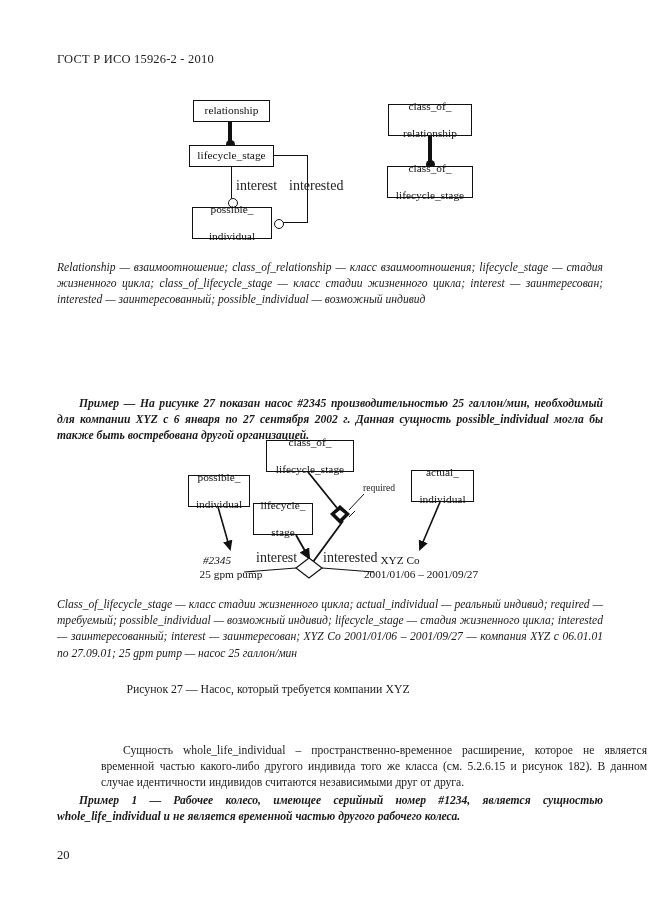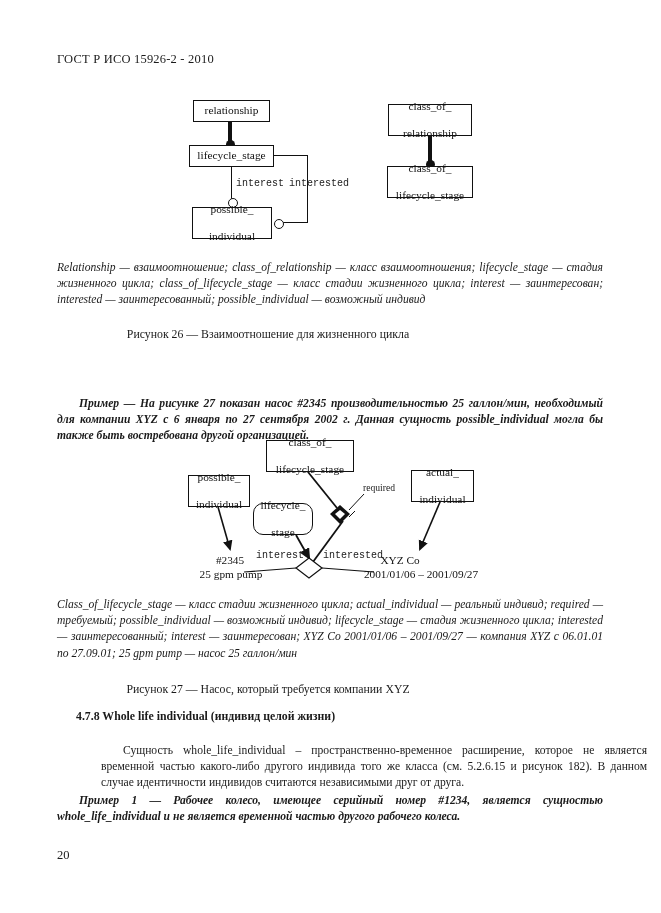--- a/index.html
+++ b/index.html
@@ -68,22 +68,22 @@
     justify-content: center;
     text-align: center;
     font-size: 11.4px;
     line-height: 13.4px;
     font-family: "Liberation Serif", serif;
     color: #111;
   }
   .node span { display: block; width: 100%; }
   .lbl {
     position: absolute;
-    font-size: 10px;
-    font-family: Liberation Mono, monospace;
+    font-size: 14px;
+    font-family: Liberation Serif, serif;
     color: #222;
     white-space: nowrap;
   }
   .plain {
     position: absolute;
     font-size: 11.3px;
     font-family: "Liberation Serif", serif;
     color: #111;
     white-space: nowrap;
     text-align: center;
@@ -164,41 +164,40 @@
     <div class="node" style="left:387px; top:166px; width:86px; height:32px;">
       <span>
         <span>class_of_</span><br>
         <span>lifecycle_stage</span>
       </span>
     </div>
   </div>
 
   <div class="txt it" style="left:57px; top:260px; width:546px;">Relationship — взаимоотношение; class_of_relationship — класс взаимоотношения; lifecycle_stage — стадия жизненного цикла; class_of_lifecycle_stage — класс стадии жизненного цикла; interest — заинтересован; interested — заинтересованный; possible_individual — возможный индивид</div>
 
-  <div class="center" style="top:327px;">Рисунок 26 — Взаимоотношение для жизненного цикла</div>
 
   <div class="txt bi" style="left:57px; top:360px; width:546px; text-indent:22px;margin-top:36px;">Пример — На рисунке 27 показан насос #2345 производительностью 25 галлон/мин, необходимый для компании XYZ с 6 января по 27 сентября 2002 г. Данная сущность possible_individual могла бы также быть востребована другой организацией.</div>
 
   <div class="diagram" style="left:0px; top:0px; width:661px; height:600px;">
 
     <div class="node" style="left:266px; top:440px; width:88px; height:32px;">
       <span>
         <span>class_of_</span><br>
         <span>lifecycle_stage</span>
       </span>
     </div>
 
     <div class="node" style="left:188px; top:475px; width:62px; height:32px;">
       <span>
         <span>possible_</span><br>
         <span>individual</span>
       </span>
     </div>
 
-    <div class="node" style="left:253px; top:503px; width:60px; height:32px;border-radius:10px;">
+    <div class="node" style="left:253px; top:503px; width:60px; height:32px;">
       <span>
         <span>lifecycle_</span><br>
         <span>stage</span>
       </span>
     </div>
 
     <div class="node" style="left:411px; top:470px; width:63px; height:32px;">
       <span>
         <span>actual_</span><br>
         <span>individual</span>
@@ -229,31 +228,30 @@
 
       <line x1="244" y1="572" x2="296" y2="568" stroke="#111" stroke-width="1.2"></line>
       <line x1="322" y1="568" x2="374" y2="572" stroke="#111" stroke-width="1.2"></line>
       <polygon points="309,558 322,568 309,578 296,568" fill="#fff" stroke="#111" stroke-width="1.2"></polygon>
     </svg>
 
     <div class="lbl" style="left:363px; top:482px; font-family:'Liberation Serif',serif; font-size:9.6px;">required</div>
     <div class="lbl" style="left:256px; top:550px;">interest</div>
     <div class="lbl" style="left:323px; top:550px;">interested</div>
 
-    <div class="plain" style="left:200px; top:554px; width:60px;">#2345</div>
+    <div class="plain" style="left:187px; top:554px; width:60px;font-style:italic;">#2345</div>
     <div class="plain" style="left:193px; top:568px; width:76px;">25 gpm pump</div>
     <div class="plain" style="left:370px; top:554px; width:60px;">XYZ Co</div>
     <div class="plain" style="left:356px; top:568px; width:130px;">2001/01/06 – 2001/09/27</div>
   </div>
 
   <div class="txt it" style="left:57px; top:597px; width:546px;">Class_of_lifecycle_stage — класс стадии жизненного цикла; actual_individual — реальный индивид; required — требуемый; possible_individual — возможный индивид; lifecycle_stage — стадия жизненного цикла; interested — заинтересованный; interest — заинтересован; XYZ Co 2001/01/06 – 2001/09/27 — компания XYZ с 06.01.01 по 27.09.01; 25 gpm pump — насос 25 галлон/мин</div>
 
   <div class="center" style="top:682px;">Рисунок 27 — Насос, который требуется компании XYZ</div>
 
-  <div class="txt bold" style="left:76px; top:708px; width:520px; font-size:11.8px;">4.7.8 Whole life individual (индивид целой жизни)</div>
 
   <div class="txt" style="left:57px; top:743px; width:546px; text-indent:22px;margin-left:44px;">Сущность whole_life_individual  –  пространственно-временное расширение, которое не является временной частью какого-либо другого индивида того же класса (см. 5.2.6.15 и рисунок 182). В данном случае идентичности индивидов считаются независимыми друг от друга.</div>
 
   <div class="txt bi" style="left:57px; top:793px; width:546px; text-indent:22px;">Пример 1 — Рабочее колесо, имеющее серийный номер #1234, является сущностью whole_life_individual и не является временной частью другого рабочего колеса.</div>
 
   <div class="pagenum">20</div>
 
 </div>
 
 </body></html>

